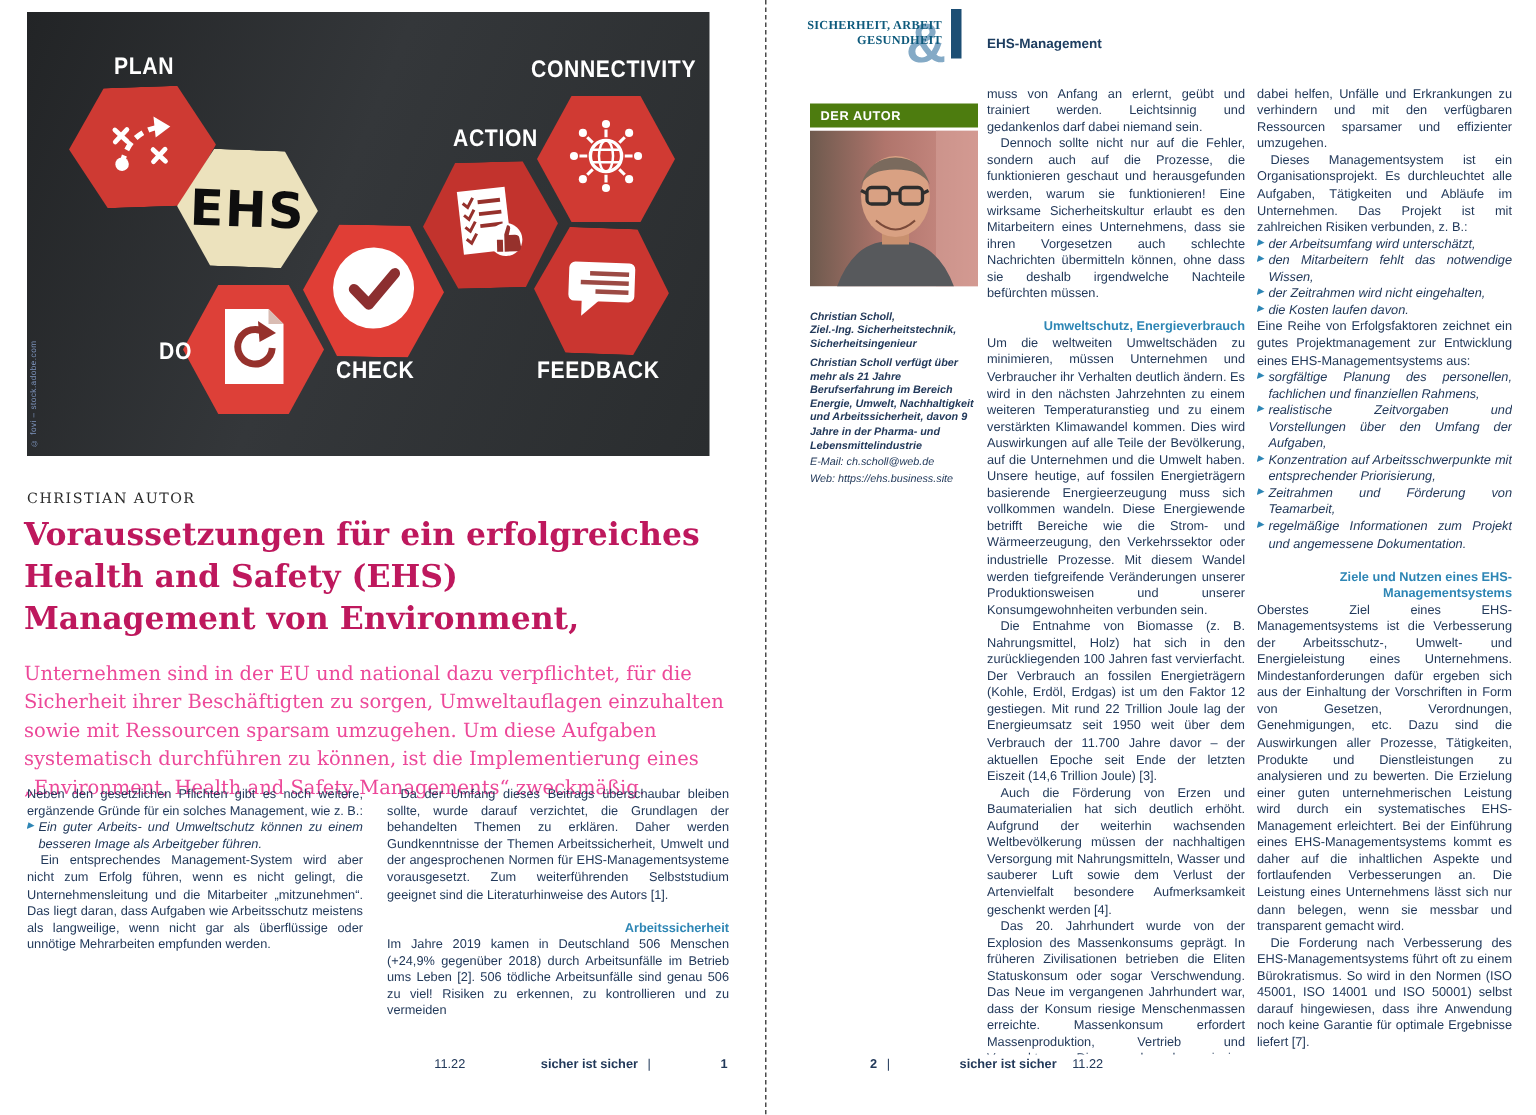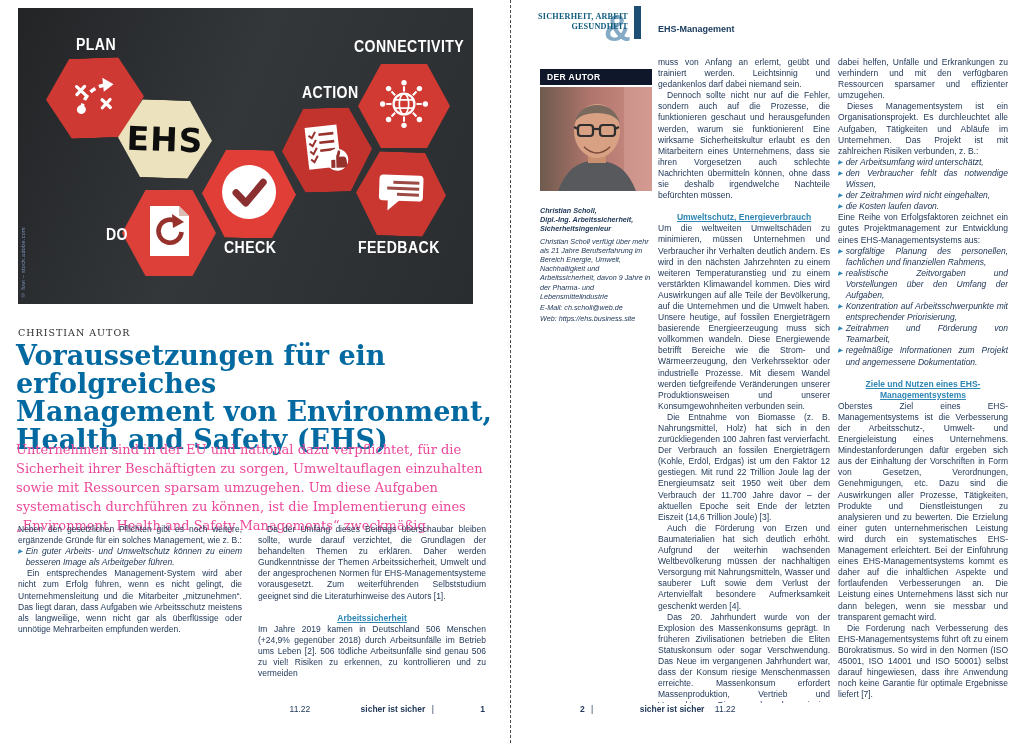--- a/index.html
+++ b/index.html
@@ -29,35 +29,35 @@
                transform:scaleX(.88); transform-origin:left; letter-spacing:.5px; white-space:nowrap; }
   .lbl-plan{left:58px;top:28px} .lbl-conn{left:336px;top:30px} .lbl-action{left:284px;top:76px}
   .lbl-do{left:88px;top:218px} .lbl-check{left:206px;top:231px} .lbl-feedback{left:340px;top:231px}
   .ehs-text { font-weight:800; font-size:33px; color:#0e0e0e; letter-spacing:1px;
               font-family:"DejaVu Sans", sans-serif; }
 
   
   .kicker { position:absolute; left:18px; top:327px; font-family:"DejaVu Serif", serif;
             font-size:9.5px; letter-spacing:1px; color:#2b2b2b; }
   .title  { position:absolute; left:16px; top:342px; width:480px;
-            font-family:"DejaVu Serif", serif; font-weight:700; font-size:27px;
-            line-height:28px; color:#0369a1; }
+            font-family:"DejaVu Serif", serif; font-weight:700; font-size:21px;
+            line-height:28px; color:#be185d; }
   .intro  { position:absolute; left:16px; top:440px; width:470px;
             font-family:"DejaVu Serif", serif; font-size:13px; line-height:19px; color:#ec4899; }
 
   
   .bodycol { position:absolute; font-size:8.5px; line-height:11.1px; color:#22395a;
              text-align:justify; overflow:hidden; hyphens:auto; -webkit-hyphens:auto; }
   .lcol1 { left:18px;  top:524px; width:224px; height:176px; }
   .lcol2 { left:258px; top:524px; width:228px; height:176px; }
   .rcol1 { left:658px; top:57px;  width:172px; height:646px; }
   .rcol2 { left:838px; top:57px;  width:170px; height:646px; }
   .body-p { margin:0; }
   .body-p.indent { text-indent:9px; }
-  .col-heading { color:#2e86b5; font-weight:700; margin-top:11px; text-align:center;text-decoration:underline; }
+  .col-heading { color:#2e86b5; font-weight:700; margin-top:11px; text-align:right; }
   .bullet-item { display:flex;font-style:italic; }
   .bullet-arrow { color:#2e86b5; font-size:6px; line-height:11.1px; margin-right:3px; flex:none; }
   .bullet-text { flex:1; text-align:justify; }
 
   
   .footer { position:absolute; top:704px; font-size:8.5px; color:#22395a; }
   .footer-left  { left:18px; width:467px; text-align:right; }
   .footer-right { left:540px; text-align:left; }
   .f-bold { font-weight:700;padding-left:40px; }
   .f-sep { padding:0 4px; }
@@ -67,26 +67,26 @@
   .logo-line { position:relative; z-index:2; font-size:8.2px; font-weight:700;
                color:#0e5a7c; line-height:10px; letter-spacing:.2px;font-family:Liberation Serif, serif; }
   .logo-amp { position:absolute; left:76px; top:-4px; z-index:1; font-size:37px;
               font-weight:700; color:#84aac6; }
   .logo-bar { position:absolute; left:634px; top:6px; width:7px; height:33px; background:#1c4e74; }
   .section-label { position:absolute; left:658px; top:24px; font-size:9px;
                    font-weight:700; color:#1d3d60; }
 
   
   .author-box { position:absolute; left:540px; top:69px; width:112px; }
-  .author-box-header { background:#0f172a; color:#fff; font-weight:700; font-size:8.5px;
+  .author-box-header { background:#4d7c0f; color:#fff; font-weight:700; font-size:8.5px;
                        letter-spacing:.4px; padding:3px 0 3px 7px; }
   .author-photo { display:block; width:112px; height:104px; margin-top:2px; }
   .author-cred { margin-top:15px; font-size:7.2px; line-height:9.2px; color:#22395a; }
   .author-name { font-weight:700; font-style:italic; }
-  .author-bio { font-style:italic; margin-top:3px; }
+  .author-bio { font-style:italic; margin-top:3px;font-weight:bold; }
   .author-contact { font-style:italic; margin-top:2px; }
 </style>
 </head>
 <body>
 
 <div class="sheet">
 
   <div class="photo">
     <div class="photo-credit">© fovi – stock.adobe.com</div>
 
@@ -193,22 +193,22 @@
     <span class="hex-label lbl-action">ACTION</span>
     <span class="hex-label lbl-do">DO</span>
     <span class="hex-label lbl-check">CHECK</span>
     <span class="hex-label lbl-feedback">FEEDBACK</span>
   </div>
 
   <div class="kicker">CHRISTIAN AUTOR</div>
 
   <div class="title">
     <div>Voraussetzungen für ein erfolgreiches</div>
+    <div>Health and Safety (EHS)</div>
     <div>Management von Environment,</div>
-    <div>Health and Safety (EHS)</div>
   </div>
 
   <div class="intro">Unternehmen sind in der EU und national dazu verpflichtet, für die Sicherheit ihrer Beschäftigten zu sorgen, Umweltauflagen einzuhalten sowie mit Ressourcen sparsam umzugehen. Um diese Aufgaben systematisch durchführen zu können, ist die Implementierung eines „Environment, Health and Safety Managements“ zweckmäßig.</div>
 
   <div class="bodycol lcol1">
       <p class="body-p">Neben den gesetzlichen Pflichten gibt es noch weitere, ergänzende Gründe für ein solches Management, wie z. B.:</p>
       <div class="bullet-item">
         <span class="bullet-arrow">▶</span>
         <span class="bullet-text">Ein guter Arbeits- und Umweltschutz können zu einem besseren Image als Arbeitgeber führen.</span>
       </div>
@@ -258,21 +258,21 @@
         <rect x="38" y="38" width="15" height="11" rx="3"></rect>
         <rect x="60" y="38" width="15" height="11" rx="3"></rect>
         <line x1="53" y1="42" x2="60" y2="42"></line>
         <line x1="38" y1="42" x2="34" y2="40"></line>
         <line x1="75" y1="42" x2="79" y2="40"></line>
       </g>
       <path d="M44 60 Q57 72 70 60 Q63 66 57 66 Q51 66 44 60 Z" fill="#fff" stroke="#7a4a3a" stroke-width="1.4"></path>
     </svg>
     <div class="author-cred">
       <div class="author-name">Christian Scholl,</div>
-      <div class="author-name">Dipl.-Ing. Arbeitssicherheit, Sicherheitsingenieur</div>
+      <div class="author-name">Ziel.-Ing. Sicherheitstechnik, Sicherheitsingenieur</div>
       <div class="author-bio">Christian Scholl verfügt über mehr als 21 Jahre Berufserfahrung im Bereich Energie, Umwelt, Nachhaltigkeit und Arbeitssicherheit, davon 9 Jahre in der Pharma- und Lebensmittelindustrie</div>
       <div class="author-contact">E-Mail: ch.scholl@web.de</div>
       <div class="author-contact">Web: https://ehs.business.site</div>
     </div>
   </div>
 
   <div class="bodycol rcol1">
       <p class="body-p">muss von Anfang an erlernt, geübt und trainiert werden. Leichtsinnig und gedankenlos darf dabei niemand sein.</p>
       <p class="body-p indent">Dennoch sollte nicht nur auf die Fehler, sondern auch auf die Prozesse, die funktionieren geschaut und herausgefunden werden, warum sie funktionieren! Eine wirksame Sicherheitskultur erlaubt es den Mitarbeitern eines Unternehmens, dass sie ihren Vorgesetzen auch schlechte Nachrichten übermitteln können, ohne dass sie deshalb irgendwelche Nachteile befürchten müssen.</p>
       <div class="col-heading">Umweltschutz, Energieverbrauch</div>
@@ -283,21 +283,21 @@
     </div>
   <div class="bodycol rcol2">
       <p class="body-p">dabei helfen, Unfälle und Erkrankungen zu verhindern und mit den verfügbaren Ressourcen sparsamer und effizienter umzugehen.</p>
       <p class="body-p indent">Dieses Managementsystem ist ein Organisationsprojekt. Es durchleuchtet alle Aufgaben, Tätigkeiten und Abläufe im Unternehmen. Das Projekt ist mit zahlreichen Risiken verbunden, z. B.:</p>
       <div class="bullet-item">
         <span class="bullet-arrow">▶</span>
         <span class="bullet-text">der Arbeitsumfang wird unterschätzt,</span>
       </div>
       <div class="bullet-item">
         <span class="bullet-arrow">▶</span>
-        <span class="bullet-text">den Verbraucher fehlt das notwendige Wissen,</span>
+        <span class="bullet-text">den Mitarbeitern fehlt das notwendige Wissen,</span>
       </div>
       <div class="bullet-item">
         <span class="bullet-arrow">▶</span>
         <span class="bullet-text">der Zeitrahmen wird nicht eingehalten,</span>
       </div>
       <div class="bullet-item">
         <span class="bullet-arrow">▶</span>
         <span class="bullet-text">die Kosten laufen davon.</span>
       </div>
       <p class="body-p">Eine Reihe von Erfolgsfaktoren zeichnet ein gutes Projektmanagement zur Entwicklung eines EHS-Managementsystems aus:</p>

